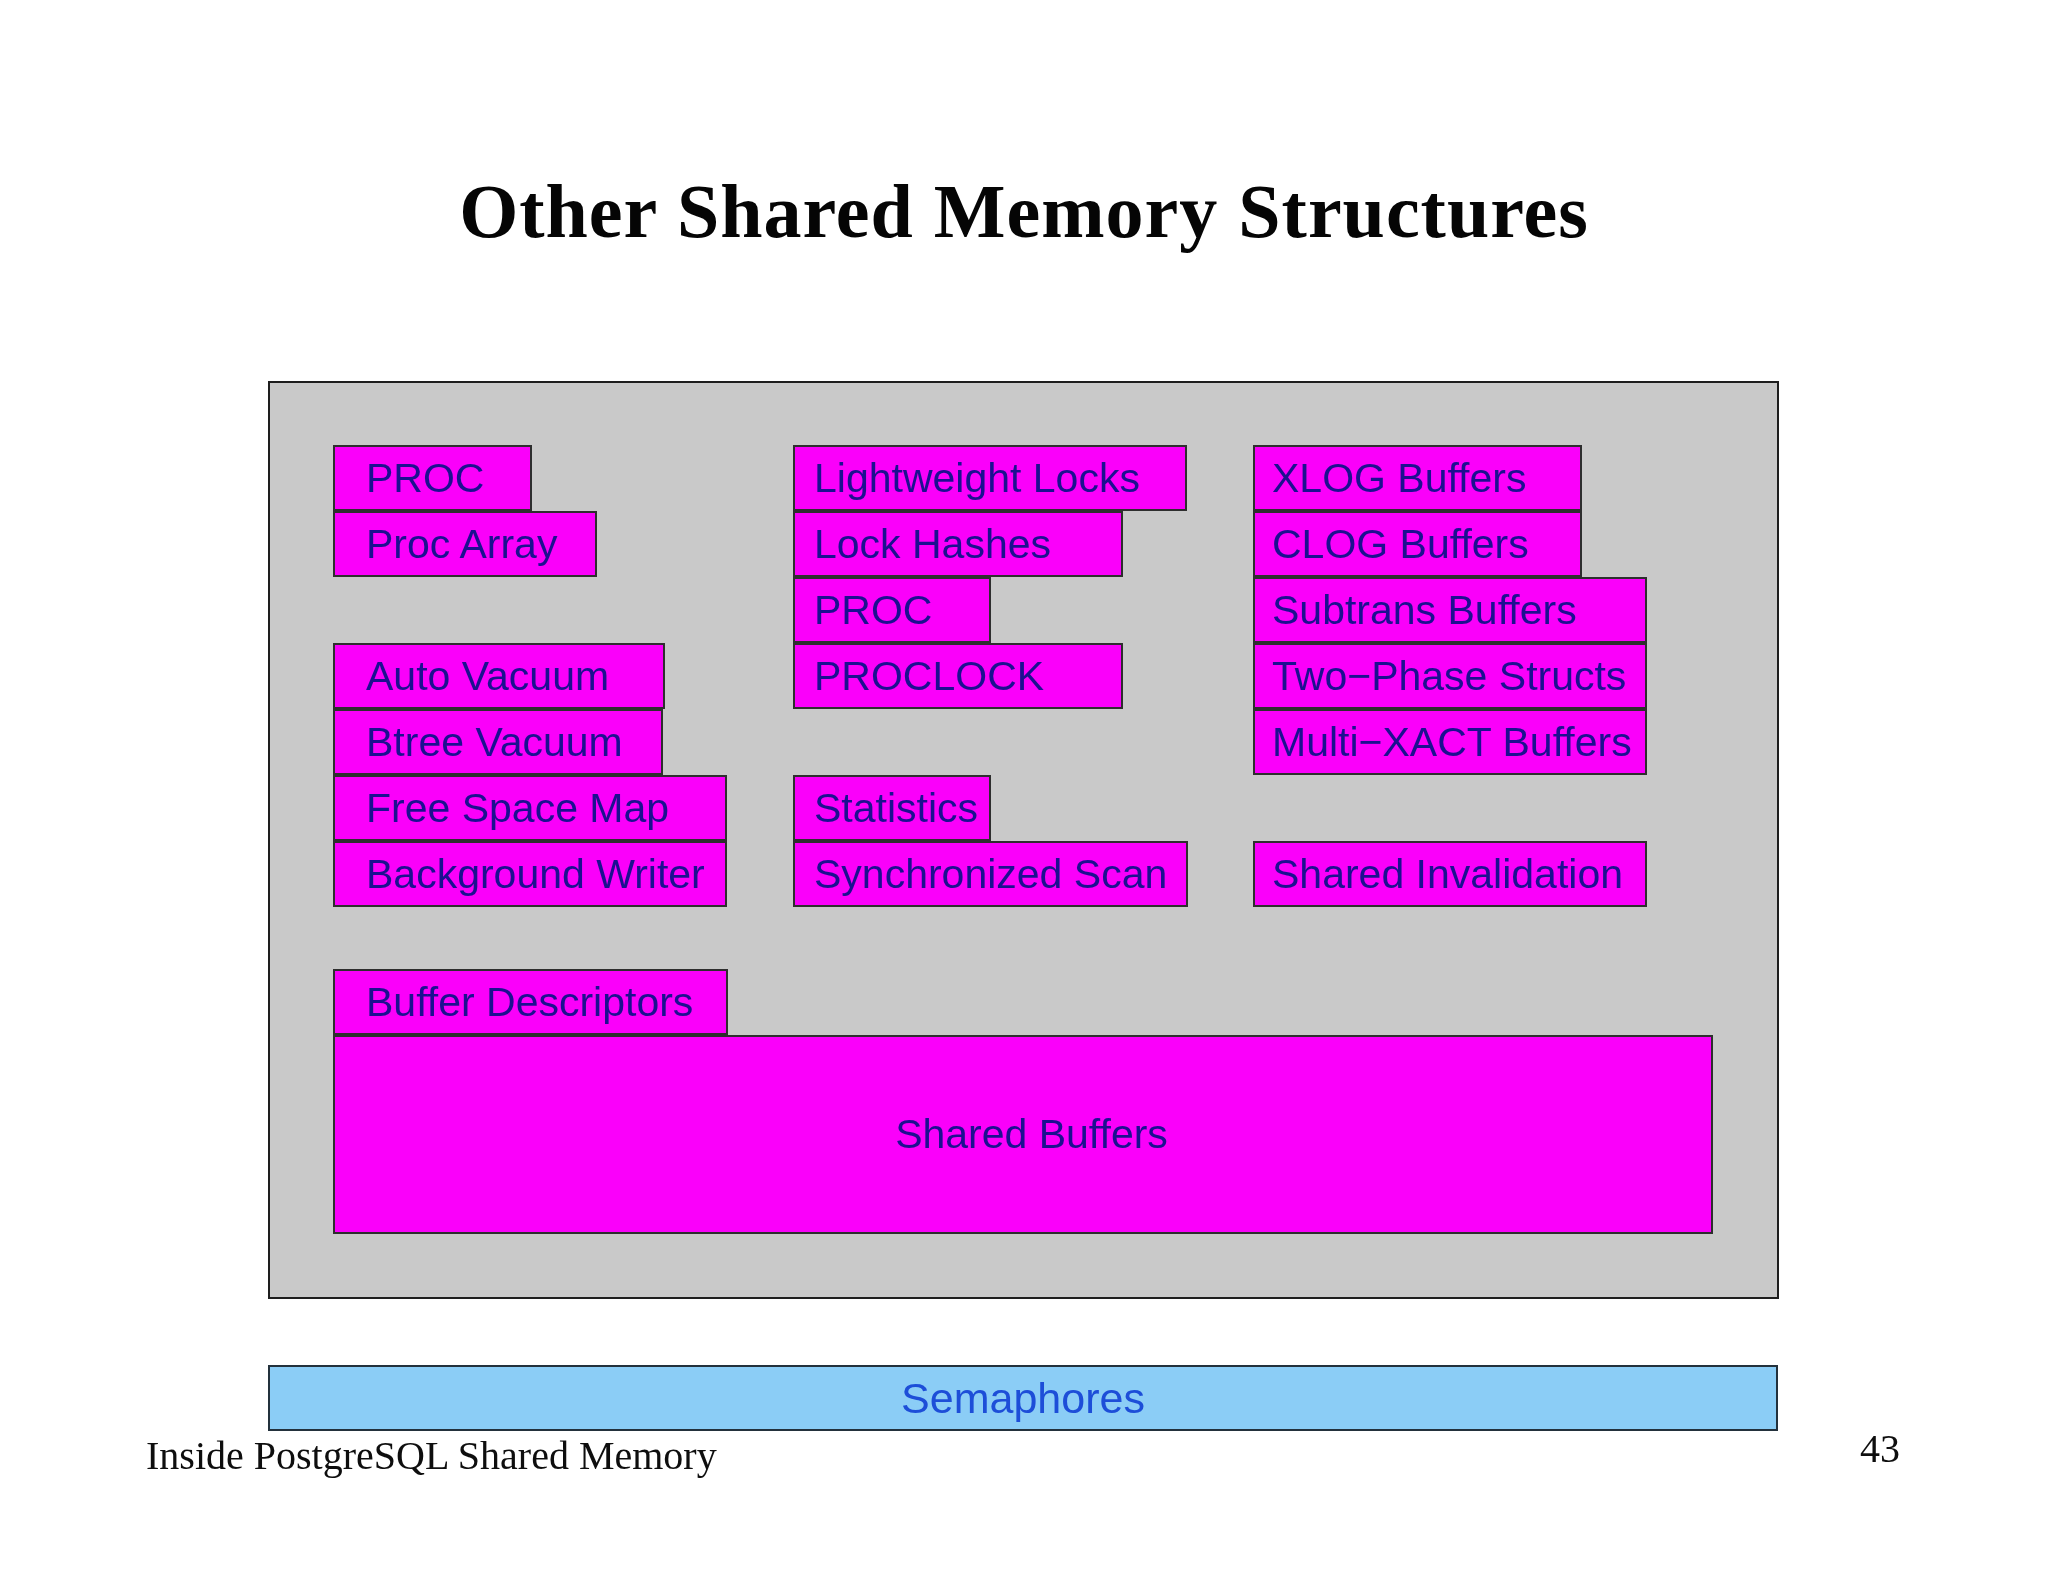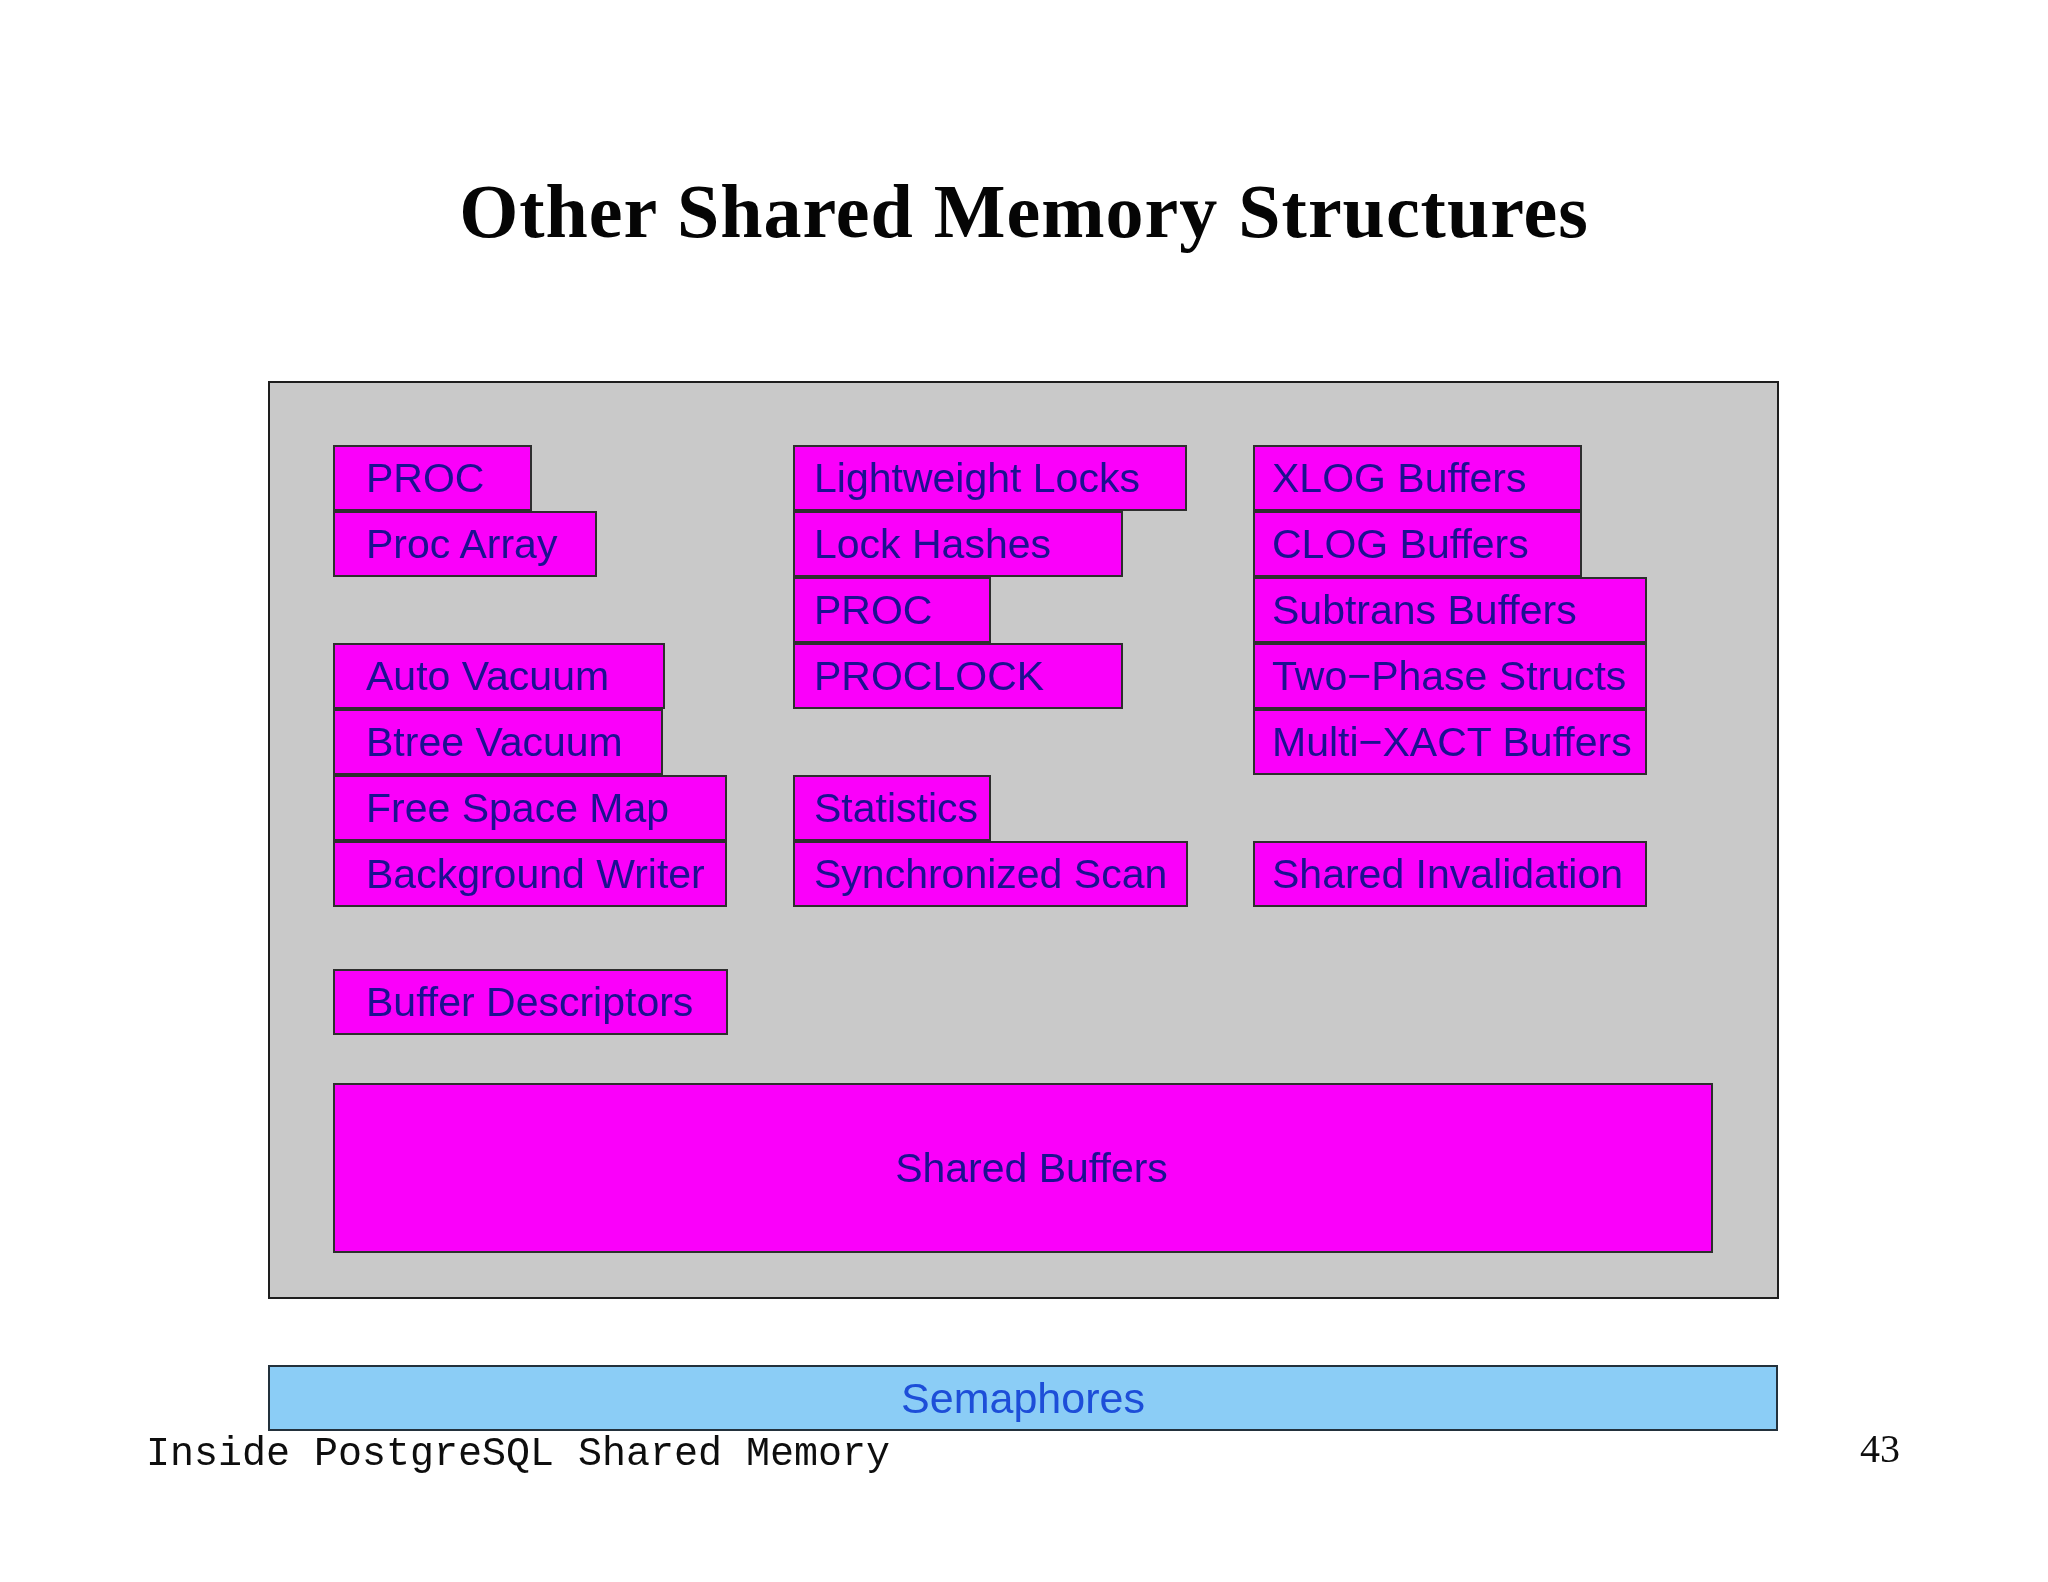--- a/index.html
+++ b/index.html
@@ -42,45 +42,44 @@
     color: #1c1090;
     font-size: 41px;
     display: flex;
     align-items: center;
     white-space: nowrap;
   }
   .pad-c1 { padding-left: 31px; }
   .pad-c2 { padding-left: 19px; }
   .pad-c3 { padding-left: 17px; }
   .shared-buffers {
-    height: 170px;
+    height: 199px;
     justify-content: center;
     padding-left: 17px;
-    margin-top: 48px;
   }
   .semaphores {
     position: absolute;
     left: 268px;
     top: 1365px;
     width: 1510px;
     height: 66px;
     box-sizing: border-box;
     background: #8bcdf6;
     border: 2px solid #23313c;
     color: #1d4ed8;
     font-size: 43px;
     display: flex;
     align-items: center;
     justify-content: center;
   }
   .footer-left {
     position: absolute;
     left: 146px;
     top: 1432px;
-    font-family: Liberation Mono, monospace;
+    font-family: Liberation Serif, serif;
     font-size: 40px;
     color: #0e0e0e;
   }
   .page-number {
     position: absolute;
     left: 1860px;
     top: 1425px;
     font-family: "Liberation Serif", serif;
     font-size: 40px;
     color: #0e0e0e;

